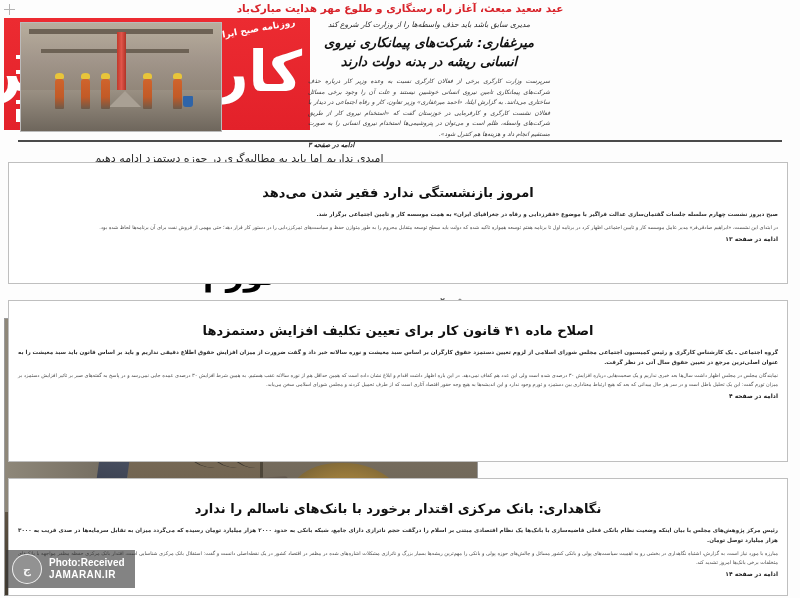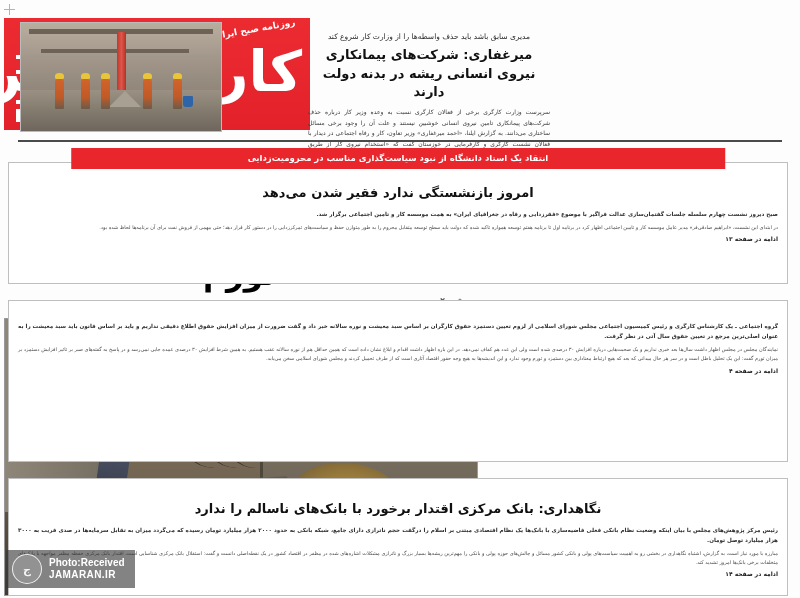--- a/index.html
+++ b/index.html
@@ -119,21 +119,21 @@
     background: #e8c53a;
   }
   .rig-bucket {
     position: absolute; right: 14%; bottom: 22%;
     width: 10px; height: 11px; background: #2f64a8;
     border-radius: 1px 1px 3px 3px;
   }
 
   
   .art-top {
-    position: absolute; top: 32px; right: 250px; width: 242px;
+    position: absolute; top: 20px; right: 250px; width: 242px; font-style: italic;
   }
   .art-top .eyebrow {
     font-size: 7.5px; color: #2b2b2b; text-align: center;
     line-height: 1.3; margin-bottom: 4px; white-space: nowrap;
     overflow: hidden;
   }
   .art-top .head {
     font-size: 13px; font-weight: bold; color: #111;
     text-align: center; line-height: 1.45; margin-bottom: 5px;
   }
@@ -330,20 +330,21 @@
   .cropmark::before { left: 5px; top: 0; width: 1px; height: 11px; }
   .cropmark::after  { top: 5px; left: 0; height: 1px; width: 11px; }
 </style>
 </head>
 <body>
 
 <div class="page">
 
   <div class="cropmark"></div>
 
+  <div class="top-banner">عید سعید مبعث، آغاز راه رستگاری و طلوع مهر هدایت مبارک‌باد</div>
 
   <div class="masthead">
     <div class="swoosh"></div>
     <div class="mast-sub">روزنامه صبح ایران</div>
     <div class="mast-title">کار و کارگر</div>
     <div class="mast-dates">
       <span class="row">دوشنبه ۸ بهمن ۱۴۰۳</span>
       <span class="row">۲۶ رجب ۱۴۴۶</span>
       <span class="row">۲۷ ژانویه ۲۰۲۵</span>
       <span class="row">سال سی و پنجم ـ شماره ۹۶۷۸</span>
@@ -406,34 +407,34 @@
     <div class="mp-spill"></div>
     <div class="mp-pipe"></div>
     <div class="mp-worker">
       <div class="helmet"></div>
       <div class="torso"></div>
       <div class="legs"></div>
     </div>
   </div>
 
   <div class="side-card" id="card1">
-    <div class="side-ribbon">انتقاد یک استاد دانشگاه از نبود سیاست‌گذاری مناسب در محرومیت‌زدایی</div>
     <div class="side-inner">
       <div class="side-head">امروز بازنشستگی ندارد فقیر شدن می‌دهد</div>
       <div class="side-lead">صبح دیروز نشست چهارم سلسله جلسات گفتمان‌سازی عدالت فراگیر با موضوع «فقرزدایی و رفاه در جغرافیای ایران» به همت موسسه کار و تامین اجتماعی برگزار شد.</div>
       <div class="side-body">در ابتدای این نشست، «ابراهیم صادقی‌فر» مدیر عامل موسسه کار و تامین اجتماعی اظهار کرد در برنامه اول تا برنامه هفتم توسعه همواره تاکید شده که دولت باید سطح توسعه متقابل محروم را به طور متوازن حفظ و سیاست‌های تمرکززدایی را در دستور کار قرار دهد؛ حتی مهمی از فروش نفت برای آن برنامه‌ها لحاظ شده بود.</div>
       <div class="side-foot">
         <span>ادامه در صفحه ۱۳</span>
         <span></span>
       </div>
     </div>
   </div>
 
   <div class="side-card" id="card2">
     <div class="side-inner">
+      <div class="side-head">اصلاح ماده ۴۱ قانون کار برای تعیین تکلیف افزایش دستمزدها</div>
       <div class="side-lead">گروه اجتماعی ـ یک کارشناس کارگری و رئیس کمیسیون اجتماعی مجلس شورای اسلامی از لزوم تعیین دستمزد حقوق کارگران بر اساس سبد معیشت و نوره سالانه خبر داد و گفت ضرورت از میزان افزایش حقوق اطلاع دقیقی نداریم و باید بر اساس قانون باید سبد معیشت را به عنوان اصلی‌ترین مرجع در تعیین حقوق سال آتی در نظر گرفت.</div>
       <div class="side-body">نمایندگان مجلس در مجلس اظهار داشت سال‌ها بعد خبری نداریم و یک صحبت‌هایی درباره افزایش ۳۰ درصدی شده است ولی این عدد هم کفاف نمی‌دهد. در این باره اظهار داشت اقدام و ابلاغ نشان داده است که همین حداقل هم از نوره سالانه عقب هستیم. به همین شرط افزایش ۳۰ درصدی عمده جایی نمی‌رسد و در پاسخ به گفته‌های صبر بر تاثیر افزایش دستمزد بر میزان تورم گفت: این یک تحلیل باطل است و در سر هر حال میدانی که بعد که هیچ ارتباط معناداری بین دستمزد و تورم وجود ندارد و این اندیشه‌ها به هیچ وجه حقور اقتصاد آثاری است که از طرف تحمیل کردند و مجلس شورای اسلامی سخن می‌یابد.</div>
       <div class="side-foot">
         <span>ادامه در صفحه ۴</span>
         <span></span>
       </div>
     </div>
   </div>
 
   <div class="side-card" id="card3">

